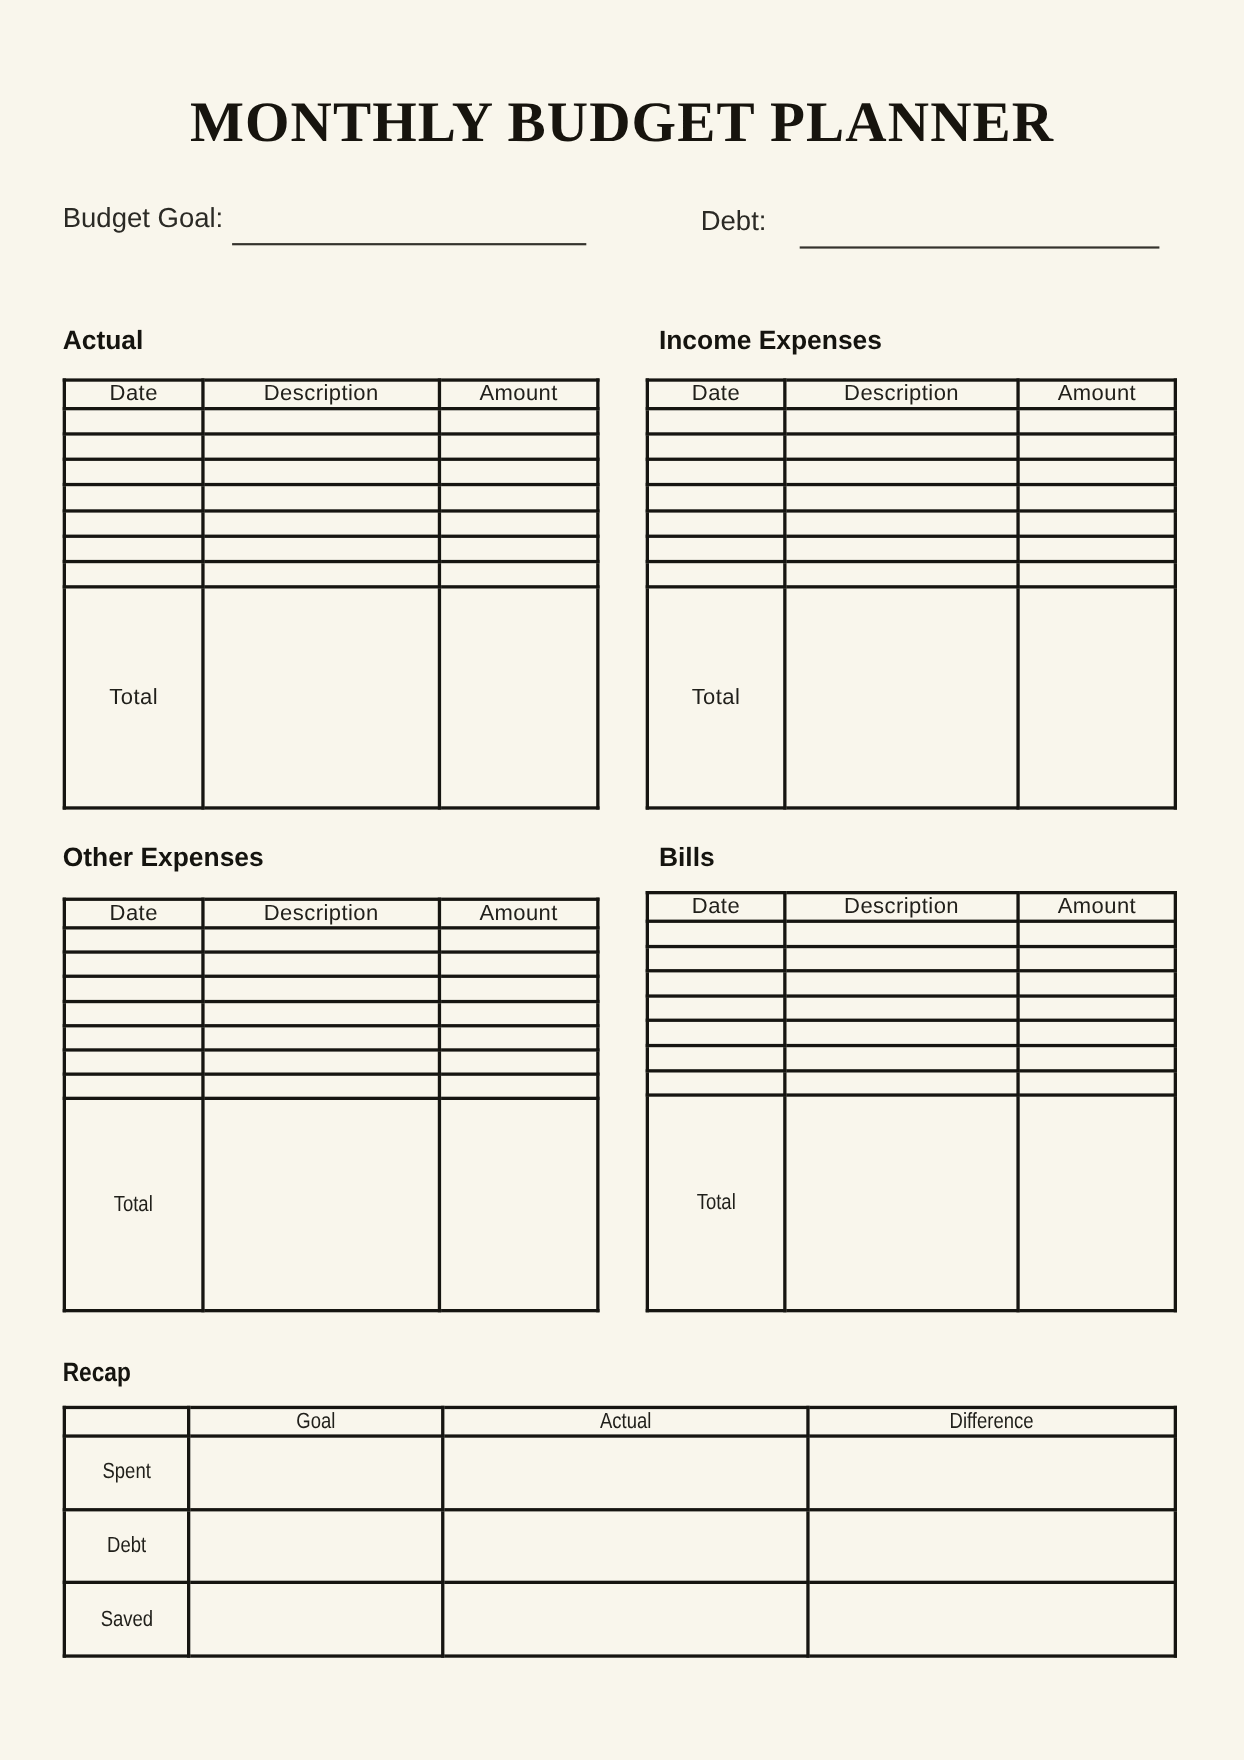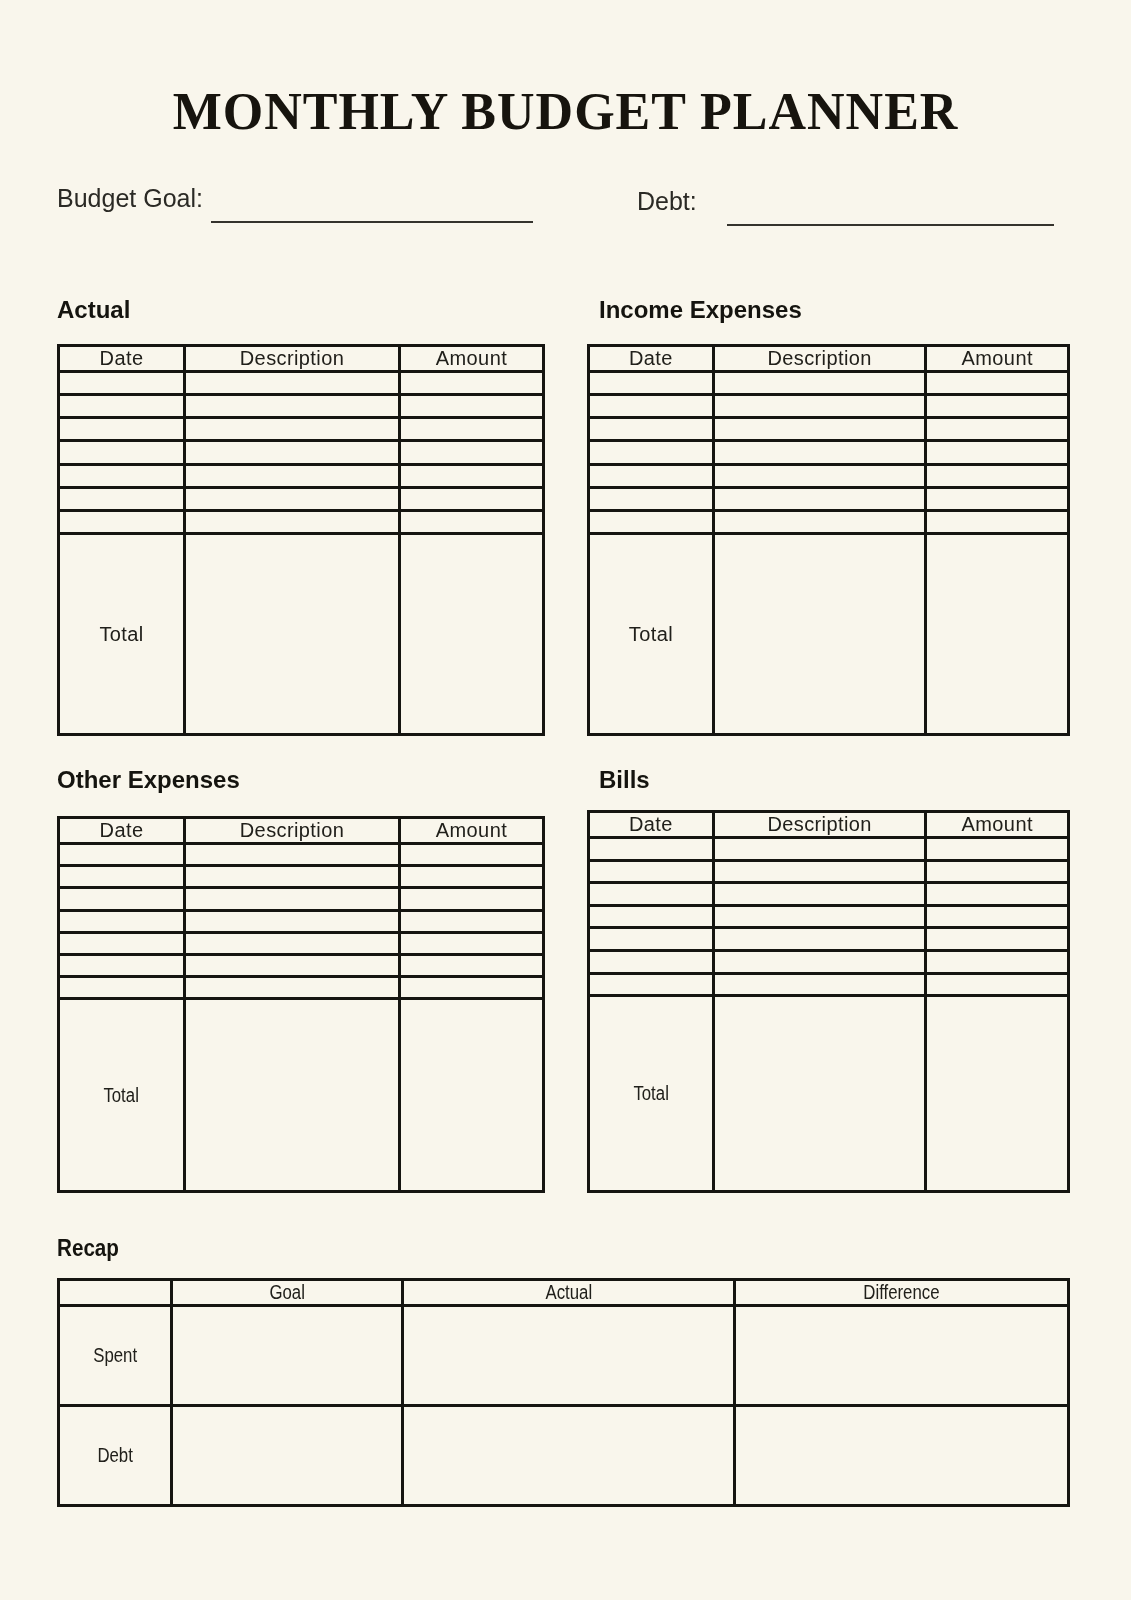--- a/index.html
+++ b/index.html
@@ -371,15 +371,21 @@
         <td></td>
         <td></td>
         <td></td>
       </tr>
       <tr>
         <td><span class="cx">Debt</span></td>
         <td></td>
         <td></td>
         <td></td>
       </tr>
+      <tr>
+        <td><span class="cx">Saved</span></td>
+        <td></td>
+        <td></td>
+        <td></td>
+      </tr>
     </tbody>
   </table>
 </div>
 
 </body></html>

